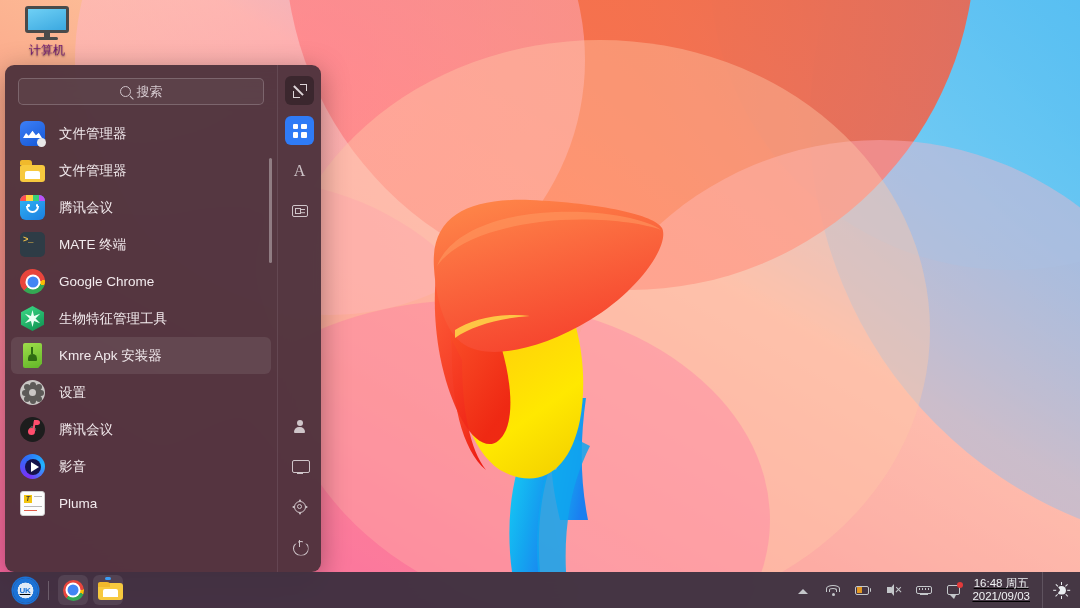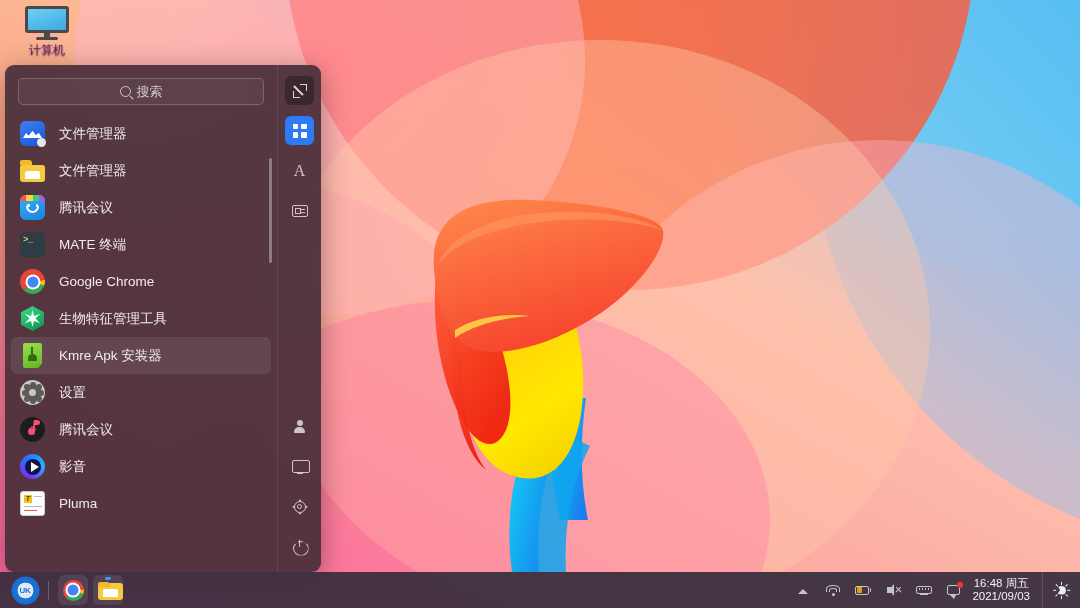--- a/index.html
+++ b/index.html
@@ -296,20 +296,21 @@
     clip-path:polygon(0 22%,35% 22%,35% 0,65% 0,65% 22%,100% 22%,100% 100%,0 100%); }
   .i-power::after{ content:""; position:absolute; left:6.2px; top:0; width:1.6px; height:7px;
     background:#cfc5c9; }
 
   
   #taskbar{
     position:absolute; left:0; bottom:0; width:1080px; height:36px;
     background:rgba(55,45,60,.93);
     display:flex; align-items:center;
     backdrop-filter:blur(14px);
+    text-decoration:underline;
   }
   #tb-start{
     width:30px; height:30px; margin-left:10px; border-radius:6px;
     display:flex; align-items:center; justify-content:center; cursor:pointer;
   }
   .uk-logo{
     width:25px; height:25px; border-radius:50%;
     background:radial-gradient(circle at 50% 50%,#dfeaf7 0 44%,#1b72d6 46% 100%);
     position:relative; box-shadow:0 0 0 1.5px #1b72d6;
     display:flex; align-items:center; justify-content:center;

